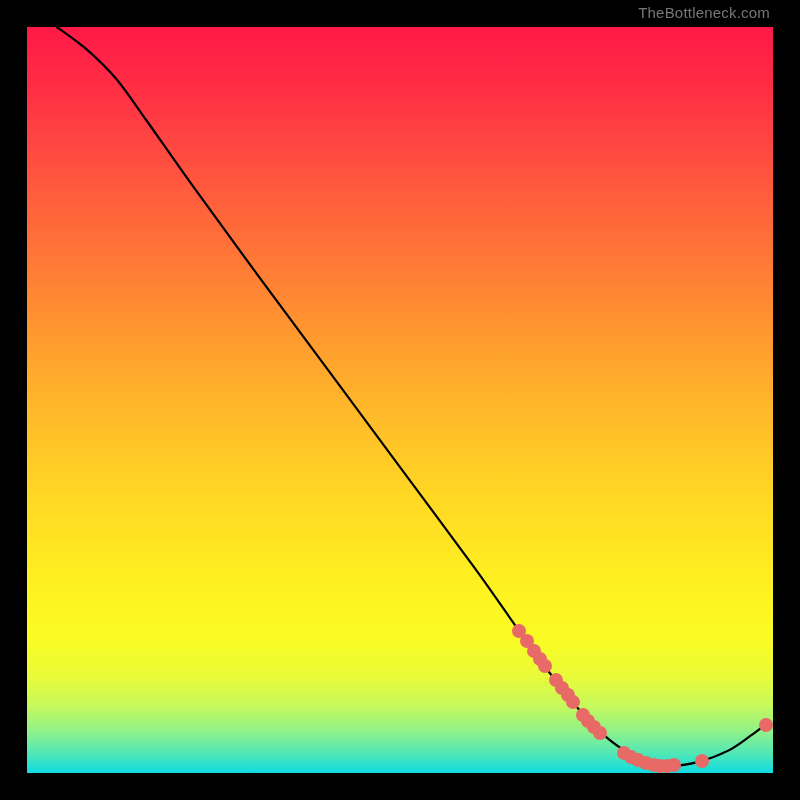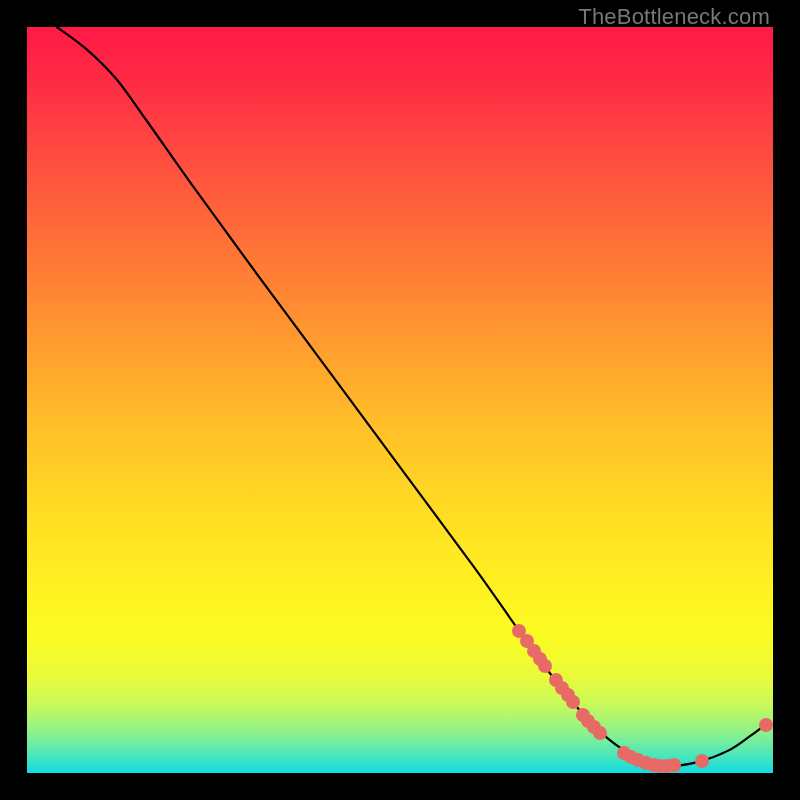--- a/index.html
+++ b/index.html
@@ -35,21 +35,21 @@
       #4ee7b8 97.5%,
       #0fdbe2 100%
     );
   }
   .watermark {
     position: absolute;
     top: 4px;
     right: 30px;
     color: #777;
     font-family: Arial, Helvetica, sans-serif;
-    font-size: 22px;
+    font-size: 15px;
     letter-spacing: 0.2px;
     z-index: 4;
   }
   svg.curve {
     position: absolute;
     left: 0; top: 0;
     width: 746px; height: 746px;
     z-index: 2;
   }
   .dot {

